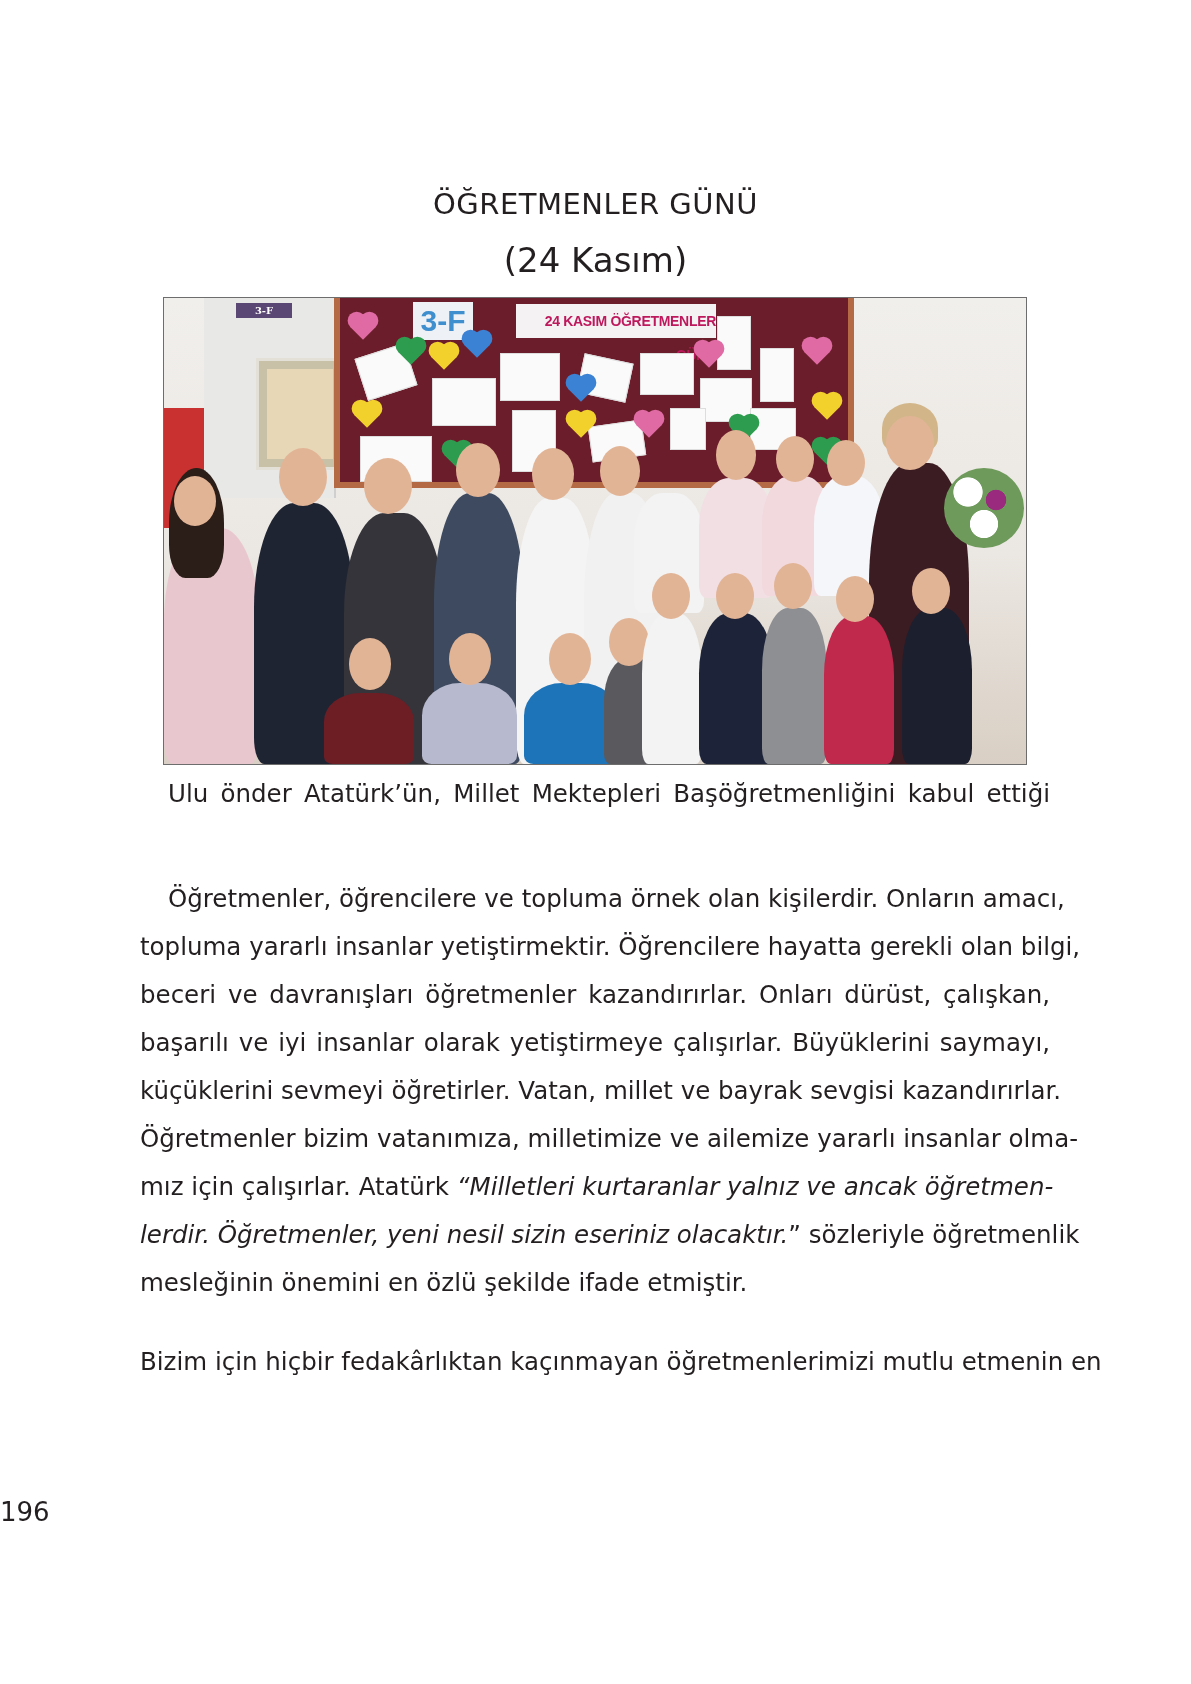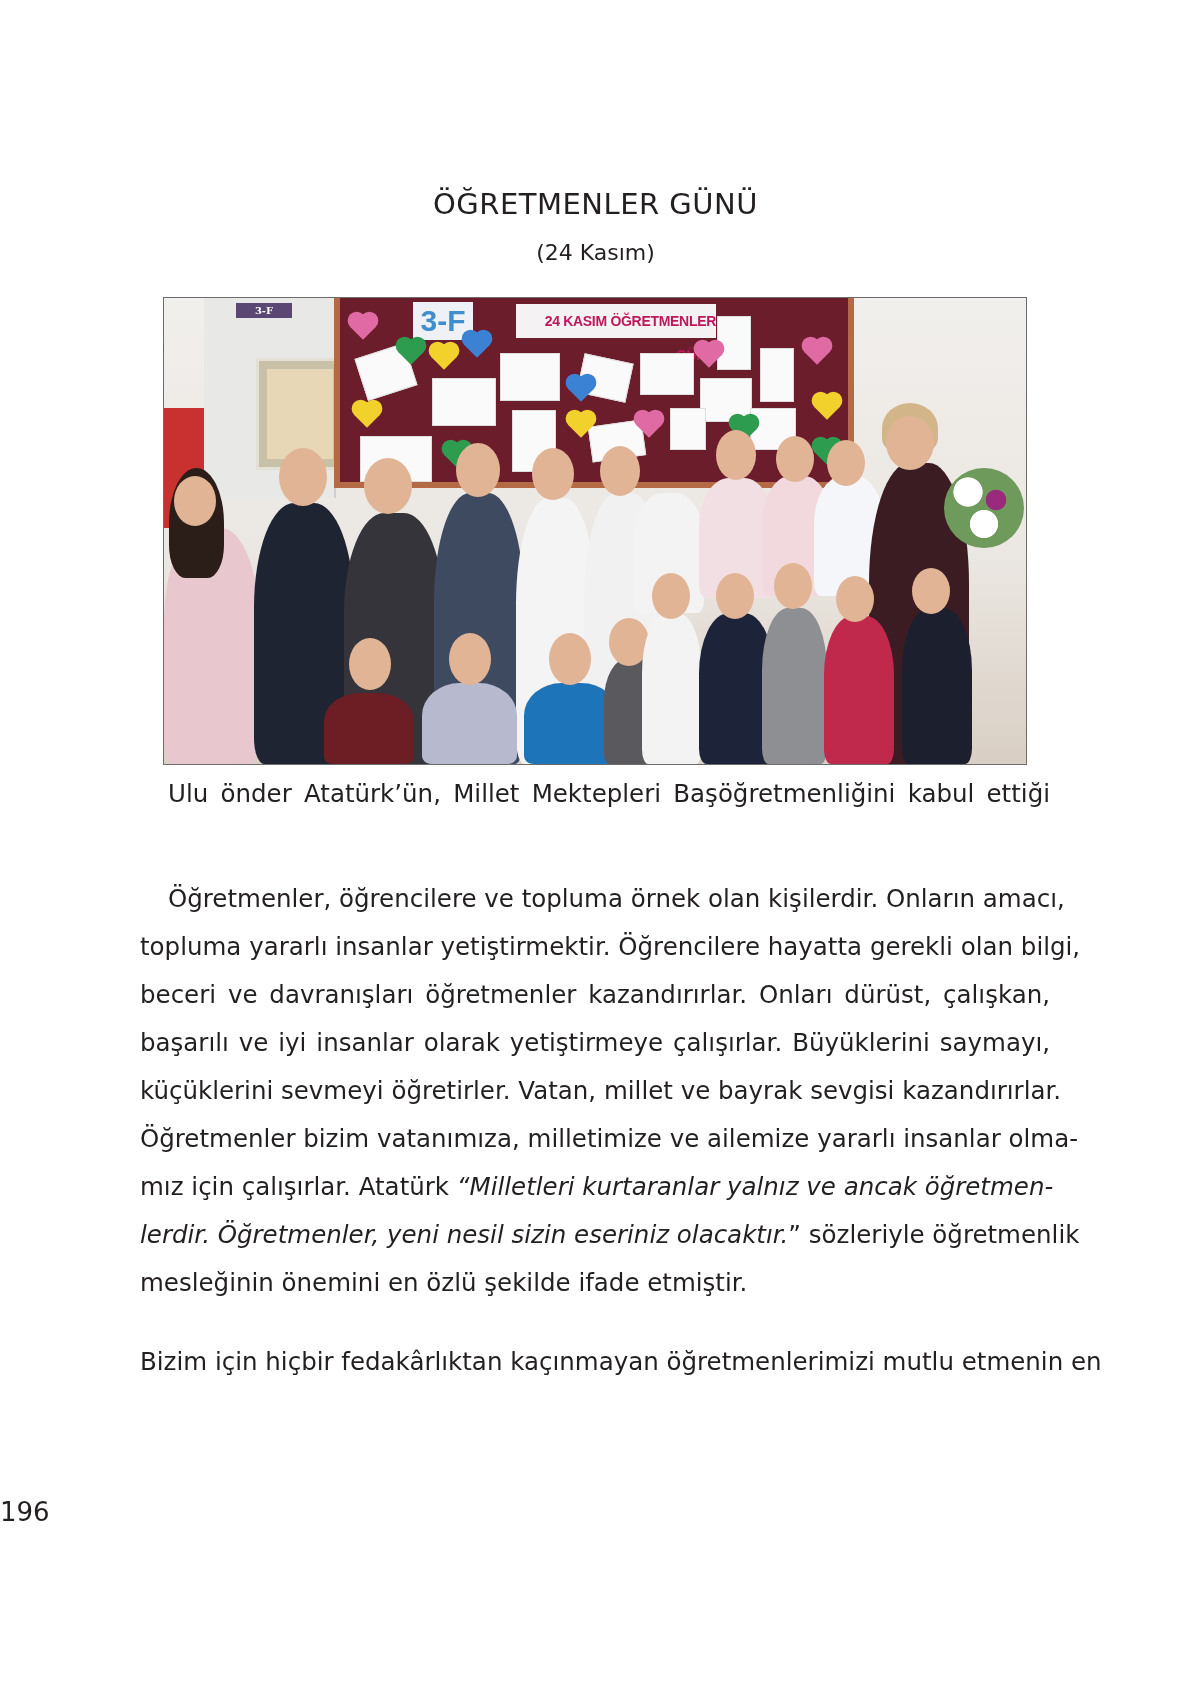--- a/index.html
+++ b/index.html
@@ -1,21 +1,21 @@
 <!DOCTYPE html>
 <html><head>
   <meta charset="utf-8">
   <style>
     html, body { margin: 0; padding: 0; background: #ffffff; }
     body { width: 1191px; height: 1684px; position: relative; overflow: hidden;
            font-family: "DejaVu Sans", sans-serif; color: #231f20; }
     .title { position: absolute; top: 168px; left: 0; width: 1191px; text-align: center;
              font-size: 29px; letter-spacing: 0.5px; font-weight: normal; }
     .subtitle { position: absolute; top: 240px; left: 0; width: 1191px; text-align: center;
-                font-size: 22px; }
+                font-size: 34px; }
     .photo { position: absolute; left: 163px; top: 297px; width: 862px; height: 466px;
              border: 1px solid #6d6d6d; overflow: hidden; background: #e9e6e2; }
     .wall { position: absolute; inset: 0; background: linear-gradient(180deg,#f1efec 0%,#ebe7e2 55%,#d9cfc4 100%); }
     .flag { position: absolute; left: 0; top: 110px; width: 45px; height: 120px; background: #c8312f; }
     .door { position: absolute; left: 40px; top: 0; width: 130px; height: 200px; background: #e8e8e6; border-right: 2px solid #cfcfcf; }
     .door-sign { position: absolute; left: 72px; top: 5px; width: 56px; height: 15px; background: #5a4773; color: #fff;
                  font-size: 10px; font-weight: bold; text-align: center; line-height: 15px; font-family: "DejaVu Serif", serif; }
     .door-frame { position: absolute; left: 52px; top: 60px; width: 82px; height: 106px; background: #c9c0a8; border: 3px solid #e3e0d8; }
     .door-frame-inner { position: absolute; left: 8px; top: 8px; right: 8px; bottom: 8px; background: #e7d7b7; }
     .board { position: absolute; left: 170px; top: 0; width: 520px; height: 190px; background: #6b1d2b;

